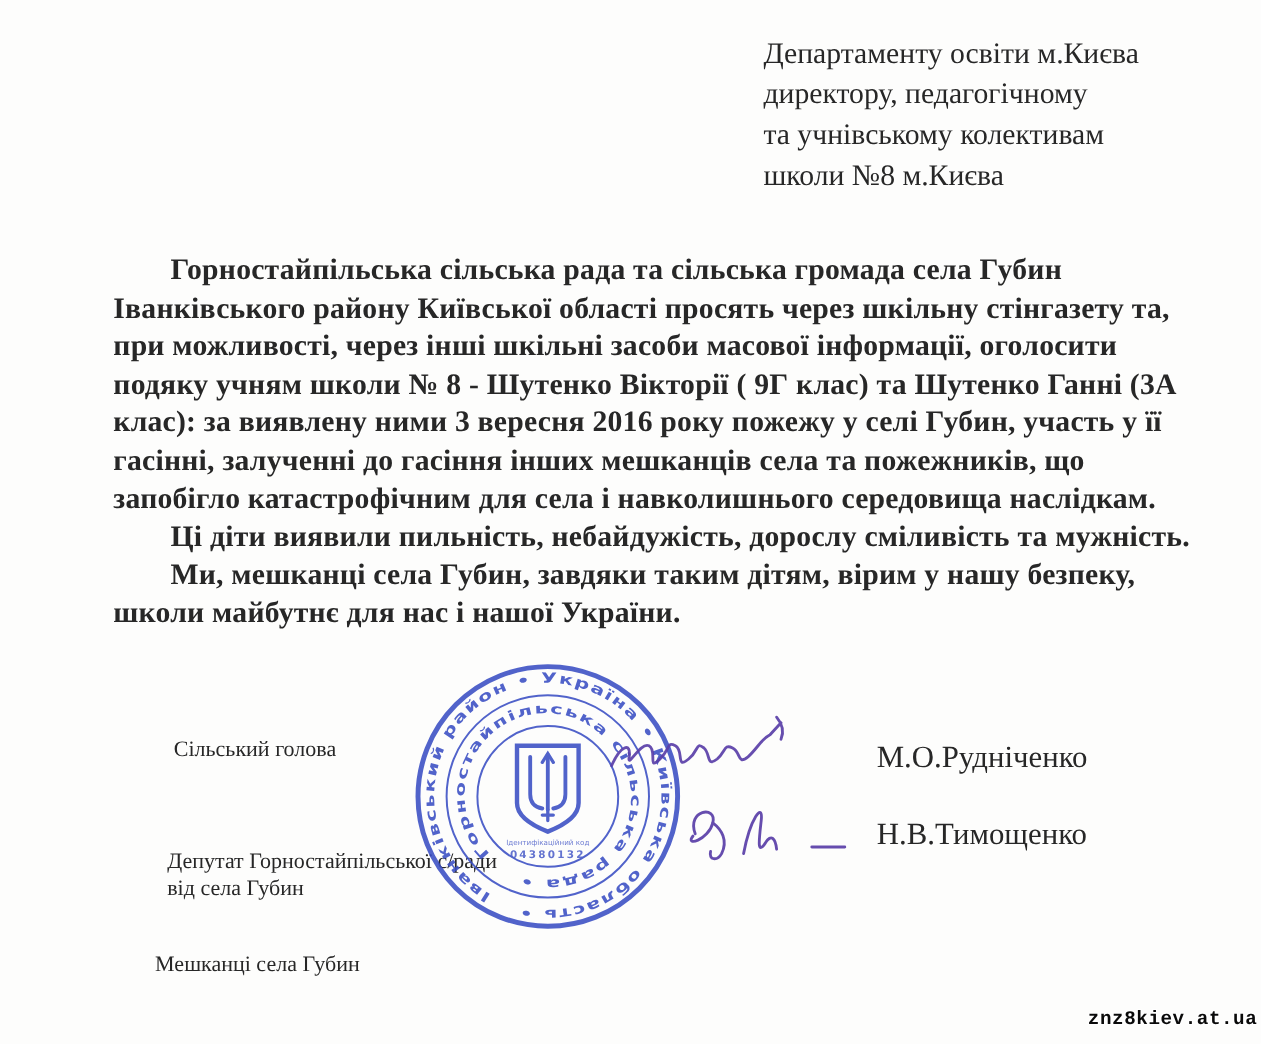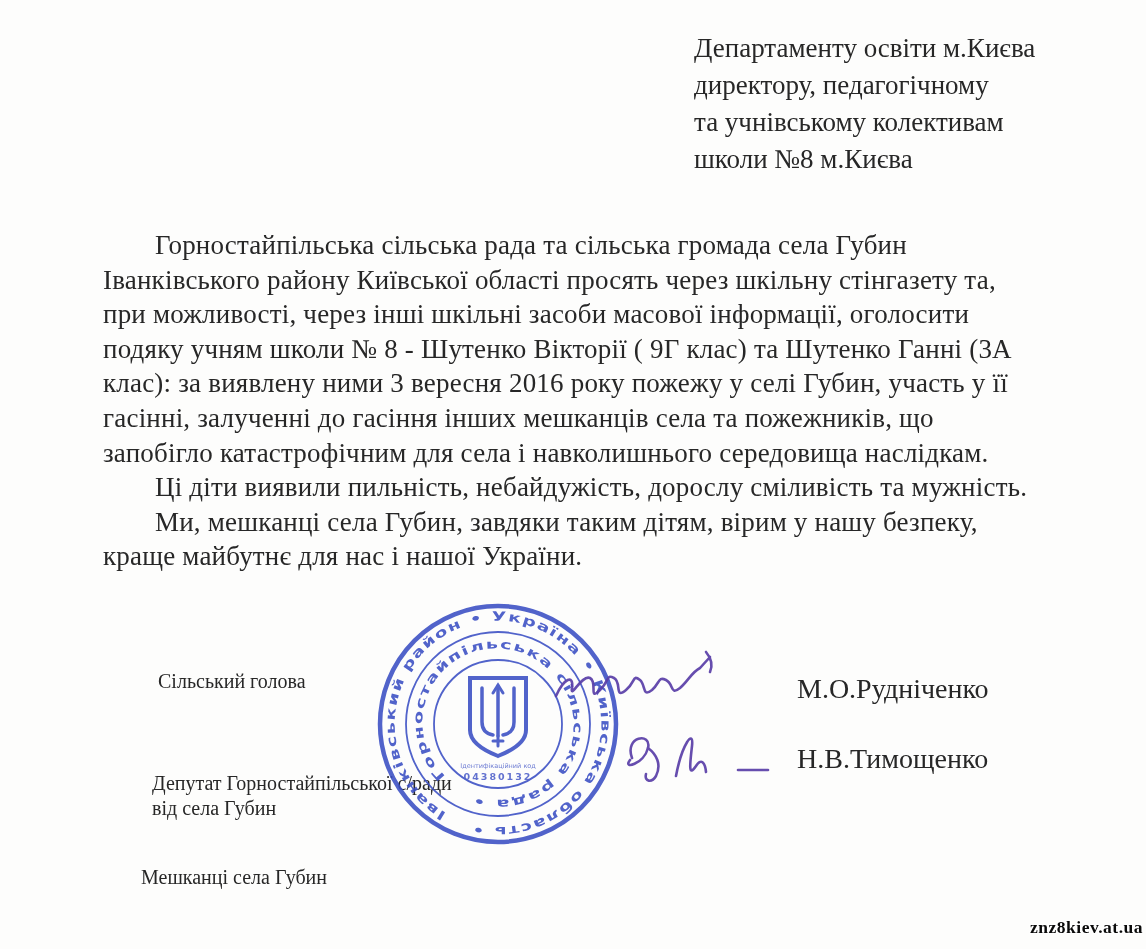--- a/index.html
+++ b/index.html
@@ -13,27 +13,27 @@
   }
   .abs{position:absolute;white-space:nowrap;}
   .recipient{
     position:absolute;left:694px;top:30px;
     font-size:27px;line-height:37px;
   }
   .body-text{
     position:absolute;left:103px;top:228px;width:1030px;
     font-size:27px;line-height:34.6px;letter-spacing:0.2px;
   }
-  .body-text .line{white-space:nowrap;}
+  .body-text .line{white-space:nowrap;font-weight:bold;}
   .body-text .indent{padding-left:52px;}
   .sig-label{font-size:20px;}
   .sig-name{font-size:28px;text-align:right;}
   .watermark{
     position:absolute;right:3px;top:917px;
-    font-family:Liberation Serif, serif;
+    font-family:Liberation Mono, monospace;
     font-weight:bold;font-size:17.5px;color:#0a0a0a;
     text-shadow:
       -1px -1px 0 #fff, 1px -1px 0 #fff, -1px 1px 0 #fff, 1px 1px 0 #fff,
       0 0 4px #fff, 0 0 6px #fff;
     letter-spacing:0.5px;
   }
   .stamp-svg{position:absolute;left:366px;top:592px;opacity:0.88;}
   .sig1-svg{position:absolute;left:548px;top:644px;}
   .sig2-svg{position:absolute;left:598px;top:720px;}
   svg text{font-family:"DejaVu Sans", sans-serif;}
@@ -53,21 +53,21 @@
   <div class="body-text">
     <div class="line indent">Горностайпільська сільська рада та сільська громада села Губин</div>
     <div class="line">Іванківського району Київської області просять через шкільну стінгазету та,</div>
     <div class="line">при можливості, через інші шкільні засоби масової інформації, оголосити</div>
     <div class="line">подяку учням школи № 8 - Шутенко Вікторії ( 9Г клас) та Шутенко Ганні (3А</div>
     <div class="line">клас): за виявлену ними 3 вересня 2016 року пожежу у селі Губин, участь у її</div>
     <div class="line">гасінні, залученні до гасіння інших мешканців села та пожежників, що</div>
     <div class="line">запобігло катастрофічним для села і навколишнього середовища наслідкам.</div>
     <div class="line indent">Ці діти виявили пильність, небайдужість, дорослу сміливість та мужність.</div>
     <div class="line indent">Ми, мешканці села Губин, завдяки таким дітям, вірим у нашу безпеку,</div>
-    <div class="line">краще майбутнє для нас і нашої України.</div>
+    <div class="line">школи майбутнє для нас і нашої України.</div>
   </div>
 
   <div class="abs sig-label" style="left:158px;top:670px">Сільський голова</div>
   <div class="abs sig-name" style="left:797px;top:673px">М.О.Рудніченко</div>
 
   <div class="abs sig-label" style="left:152px;top:772px">Депутат Горностайпільської с/ради</div>
   <div class="abs sig-label" style="left:152px;top:797px">від села Губин</div>
   <div class="abs sig-name" style="left:797px;top:743px">Н.В.Тимощенко</div>
 
   <div class="abs sig-label" style="left:141px;top:866px">Мешканці села Губин</div>

